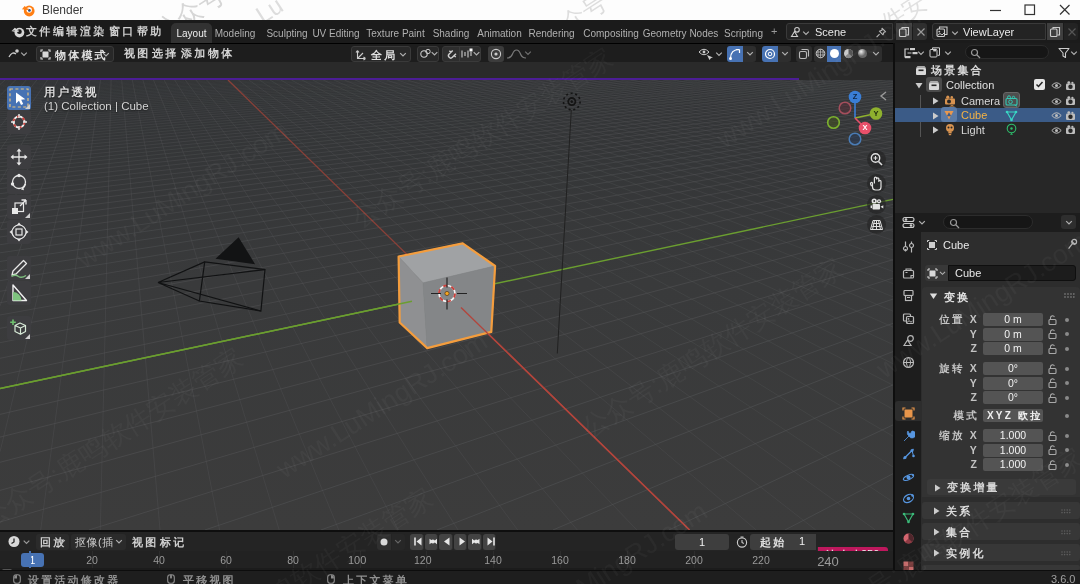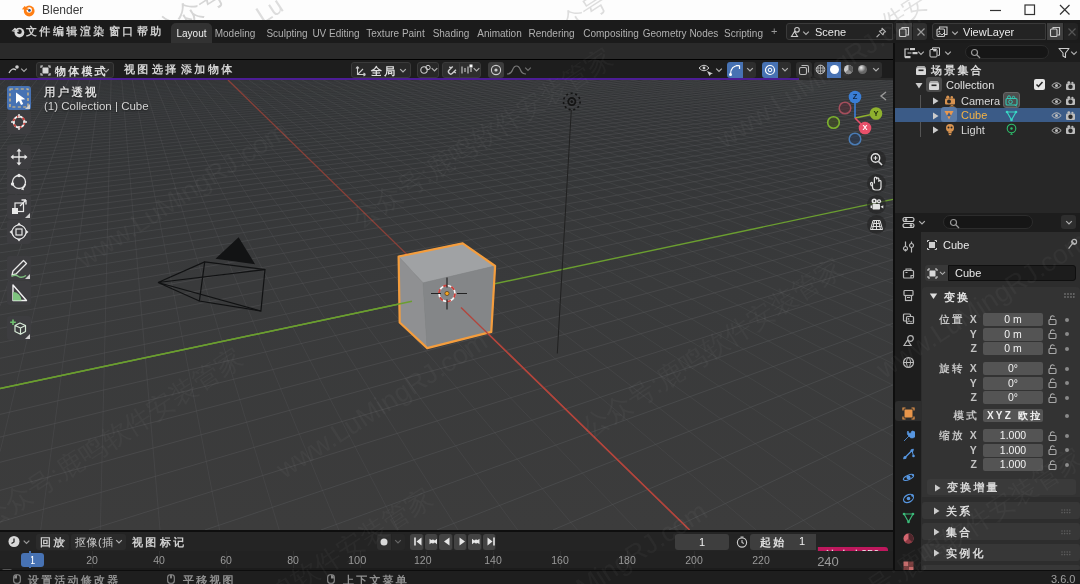--- a/index.html
+++ b/index.html
@@ -3,21 +3,21 @@
 *{margin:0;padding:0;box-sizing:border-box;font-family:"Liberation Sans",sans-serif;}
 html,body{width:1080px;height:584px;overflow:hidden;background:#000;}
 #app{position:relative;width:1080px;height:584px;overflow:hidden;background:#2a2a2a;font-size:11px;color:#cfcfcf;}
 .abs{position:absolute;}
 .cjk{letter-spacing:2.2px;font-weight:bold;}
 .titlebar{left:0;top:0;width:1080px;height:20px;background:#fdfdfd;color:#222;}
 .menubar{left:0;top:20px;width:1080px;height:23px;background:#1b1b1b;}
 .mitem{position:absolute;top:0;height:23px;line-height:23px;color:#cfcfcf;}
 .tab{position:absolute;top:3px;height:20px;line-height:21px;color:#b0b0b0;border-radius:5px 5px 0 0;text-align:center;font-size:10px;}
 .tab.active{background:#323232;color:#ededed;}
-.vhead{left:0;top:43px;width:893px;height:19px;background:#1d1d1d;border-top:1px solid #000;margin-top:16px;}
+.vhead{left:0;top:43px;width:893px;height:19px;background:#1d1d1d;border-top:1px solid #000;}
 .tools{left:0;top:78px;width:799px;height:18px;background:#4c1d95;}
 .viewport{left:0;top:80px;width:1056px;height:450px;background:linear-gradient(#323436 0%,#393a3b 45%,#3c3c3c 100%);}
 .rpanel{left:893px;top:43px;width:187px;height:527px;background:#282828;border-left:2px solid #0e0e0e;}
 .timeline{left:0;top:530px;width:893px;height:40px;background:#242424;border-top:2px solid #0e0e0e;}
 .statusbar{left:0;top:570px;width:1080px;height:14px;background:#1e1e1e;border-top:1px solid #0d0d0d;color:#909090;}
 .wm{position:absolute;color:rgba(255,255,255,0.035);font-size:27px;white-space:nowrap;transform:rotate(-33deg);pointer-events:none;z-index:50;}
 .tbtn{position:absolute;left:7px;width:24px;height:24px;background:#3d3d40;border-radius:3px;}
 .tbtn.active{background:#4772b3;}
 .navbtn{position:absolute;width:19px;height:19px;background:rgba(35,35,35,0.65);border-radius:50%;}
 .orow{position:absolute;left:0;height:14px;width:185px;line-height:14px;}

